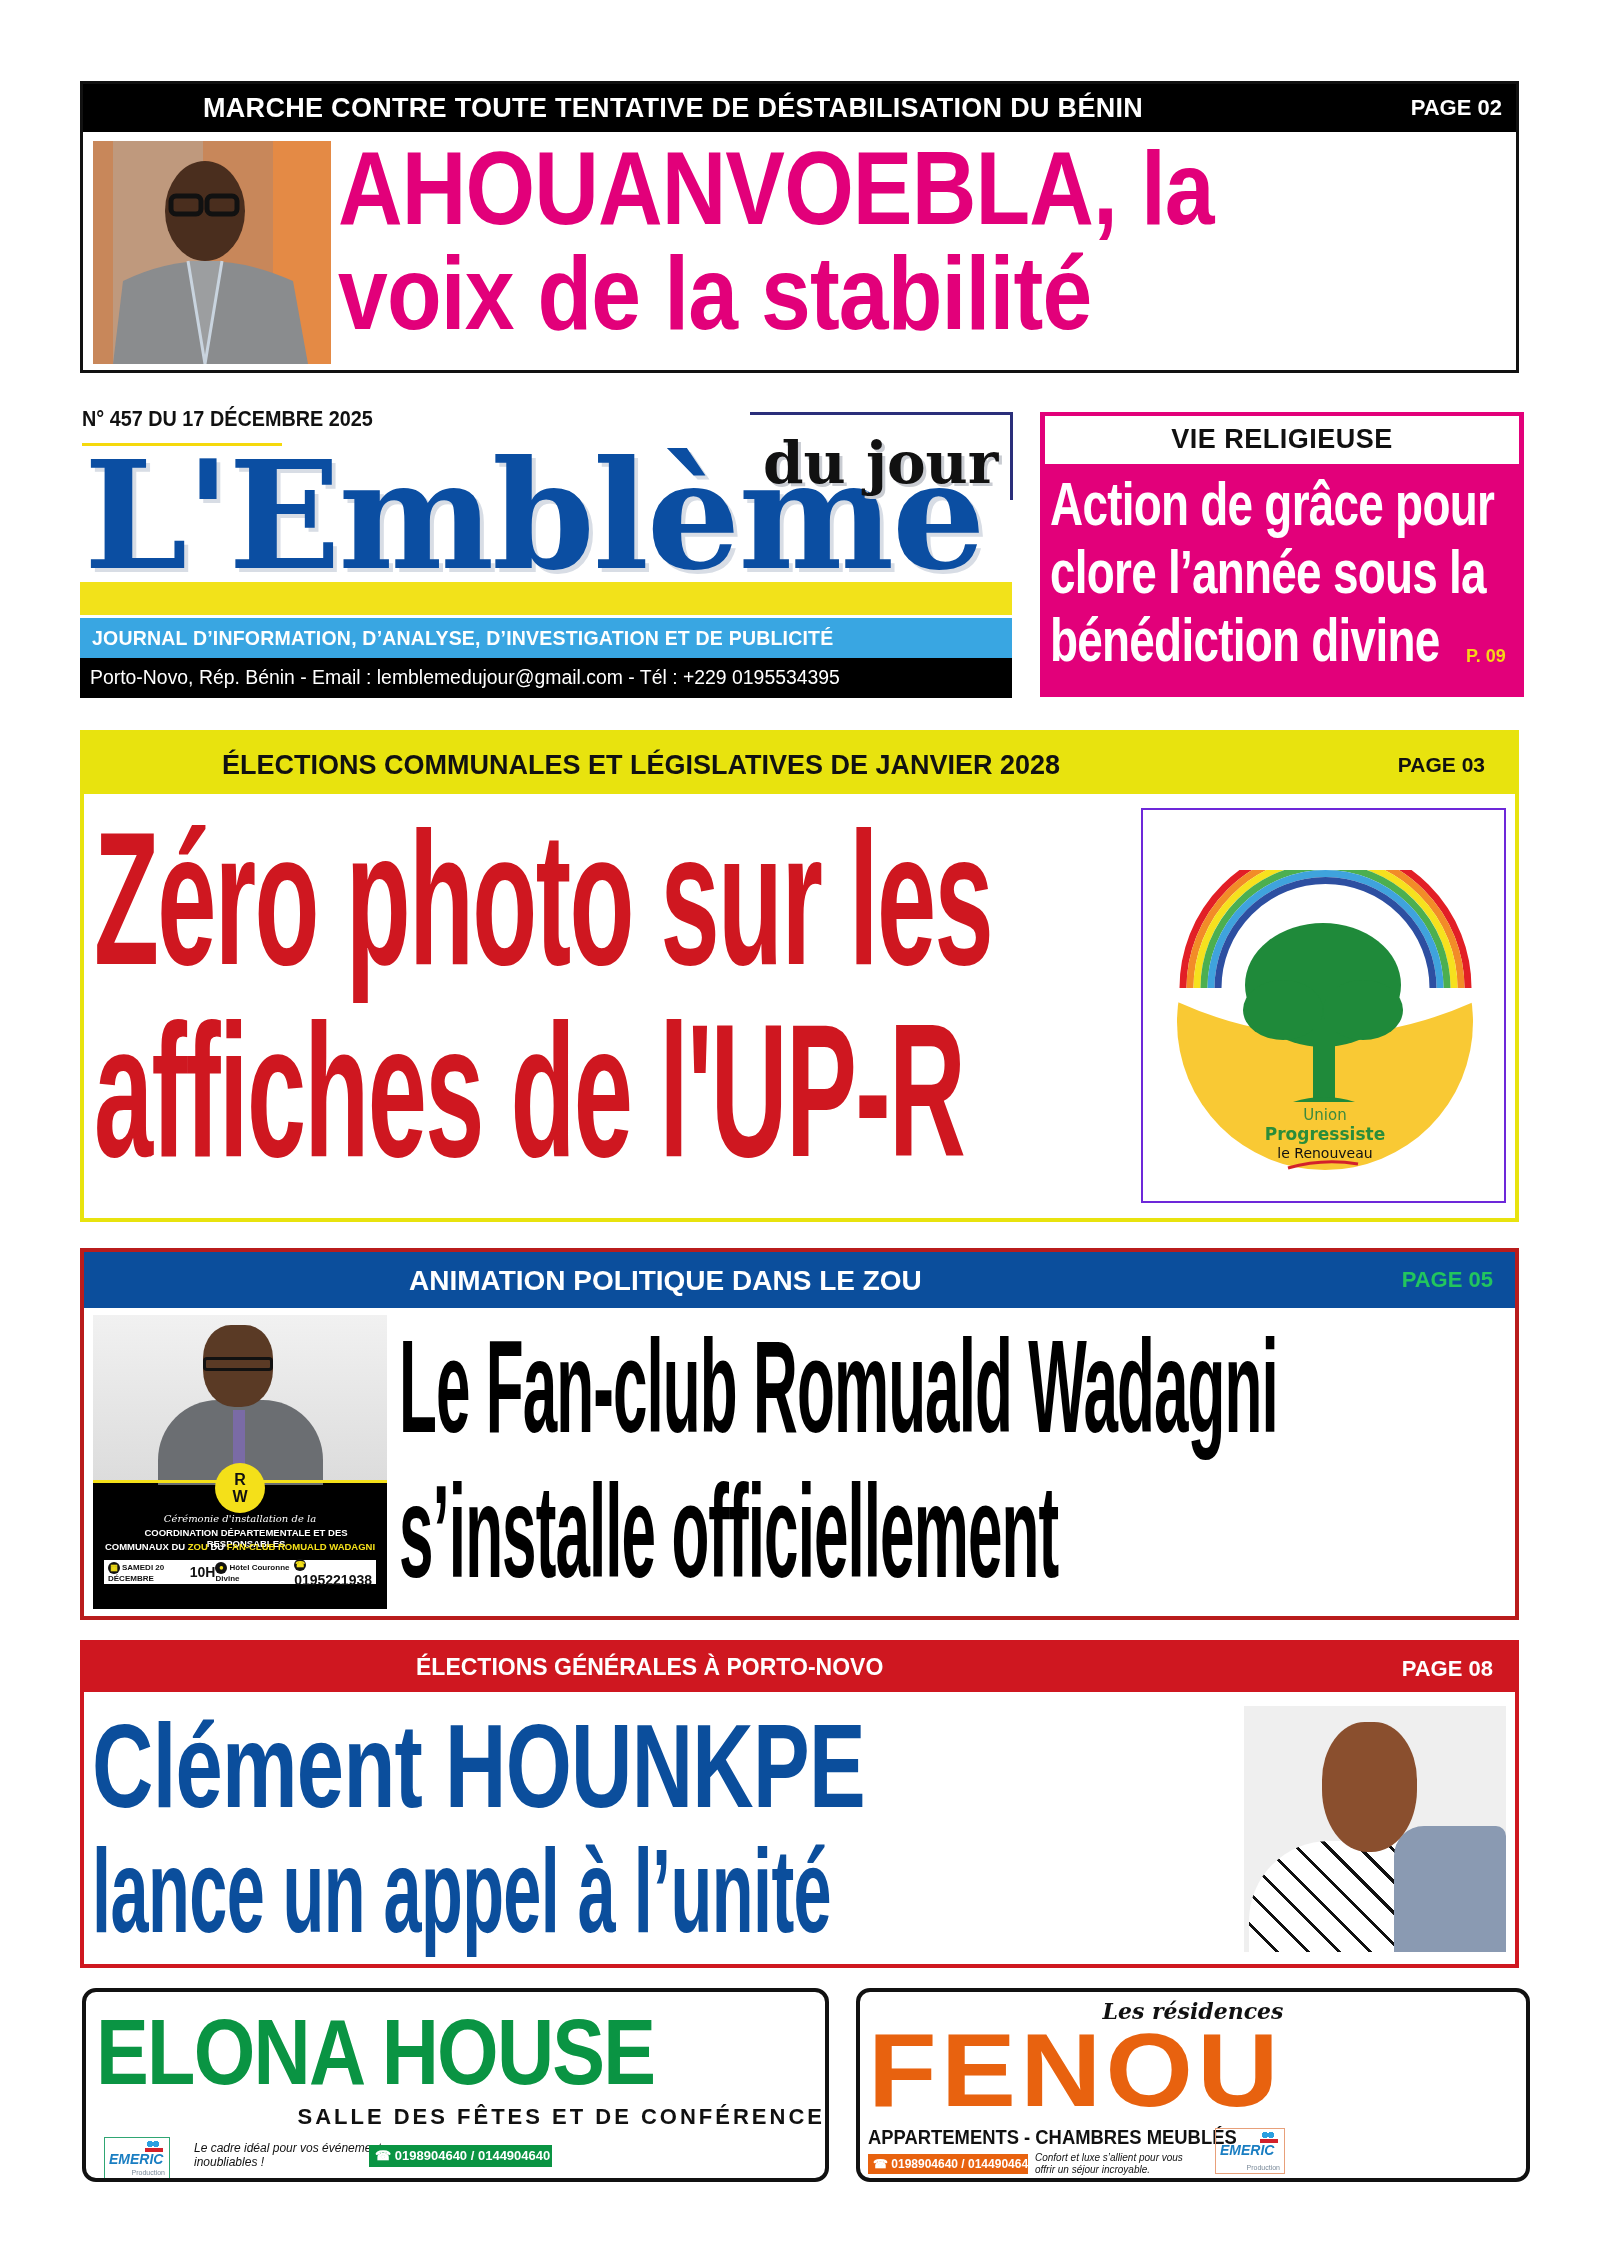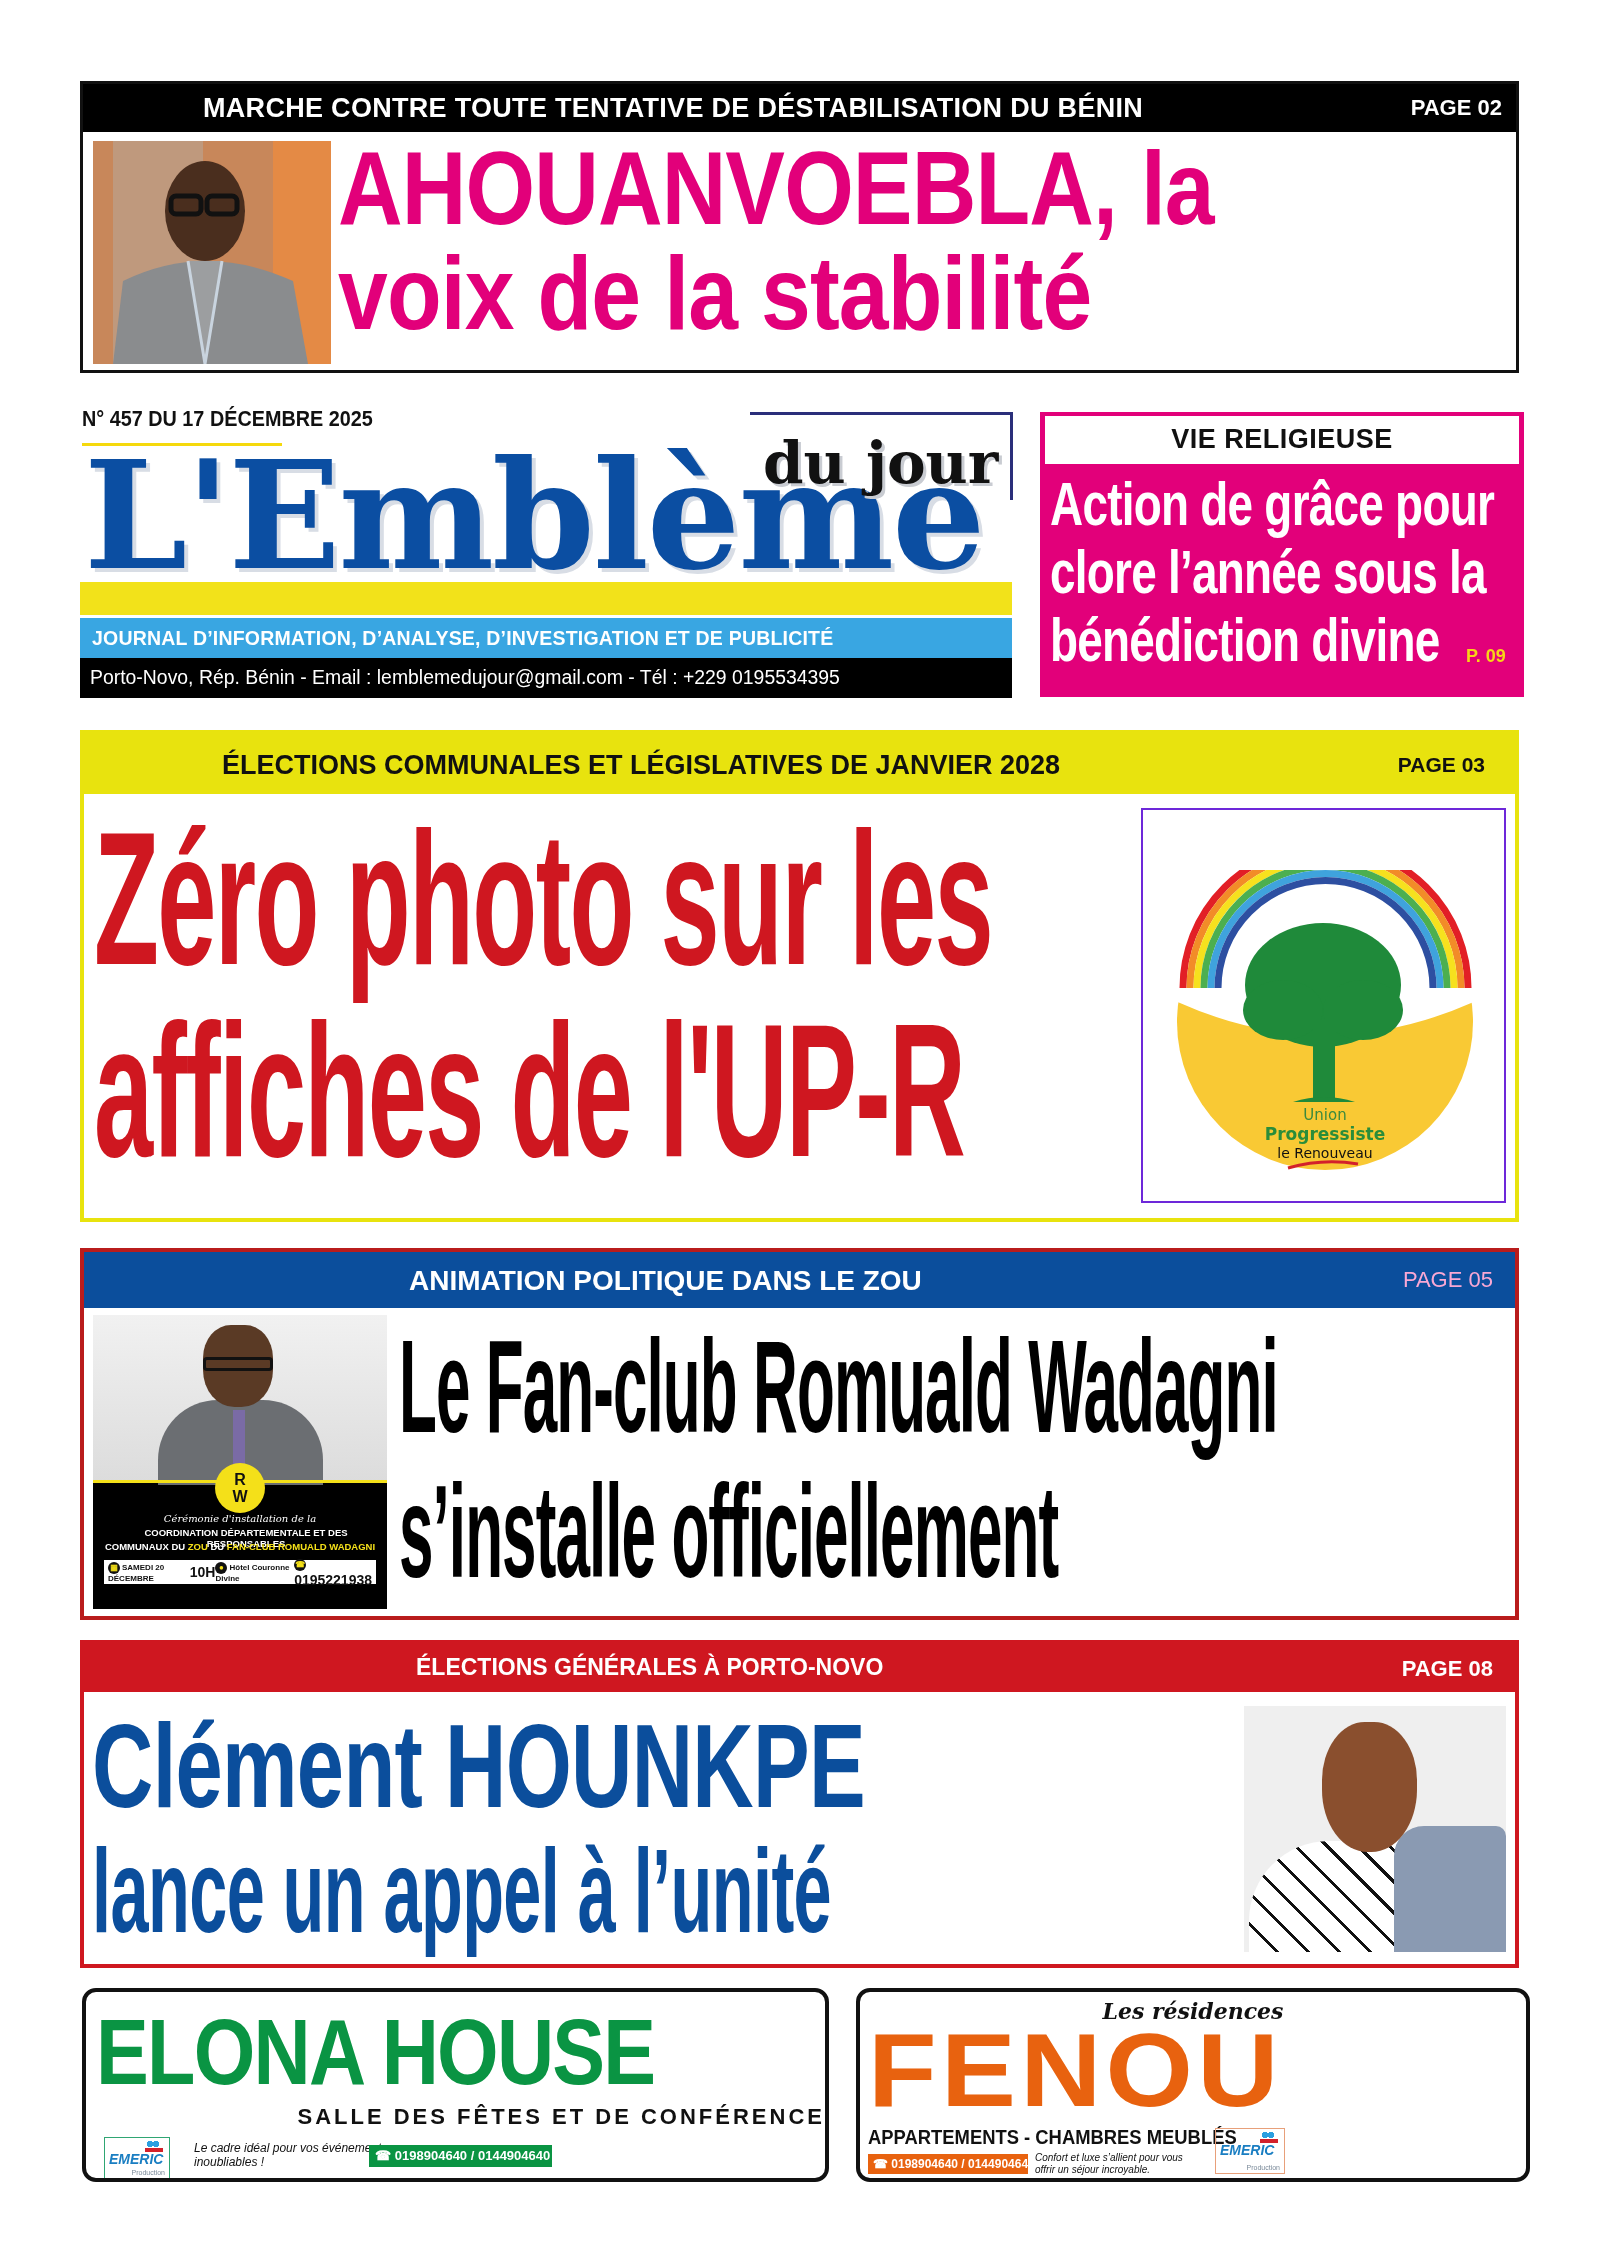--- a/index.html
+++ b/index.html
@@ -48,21 +48,21 @@
   #elec-page { right: 30px; top: 19px; color: #111; font-size: 21px; font-weight: 700; }
   #elec-headline { left: 10px; top: 68px; color: #cf1720; font-weight: 700; font-size: 190px; line-height: 192px; }
   #elec-headline .line { display: block; transform: scaleX(0.56); transform-origin: left; white-space: nowrap; letter-spacing: -3px; }
   #logo-box { left: 1057px; top: 74px; width: 365px; height: 395px; border: 2px solid #6d28d9; background: #fff; overflow: hidden; }
   #upr-logo { left: 30px; top: 60px; width: 305px; height: 305px; }
 
   
   #zou-box { left: 80px; top: 1248px; width: 1439px; height: 372px; border: 4px solid #b91c1c; background: #fff; }
   #zou-band { left: 0; top: 0; right: 0; height: 56px; background: #0b4e9c; }
   #zou-kicker { left: 325px; top: 13px; color: #fff; font-size: 28px; font-weight: 700; white-space: nowrap; }
-  #zou-page { right: 22px; top: 15px; color: #f9a8d4; font-size: 22px; font-weight: 400; }
+  #zou-page { right: 22px; top: 15px; color: #22c55e; font-size: 22px; font-weight: 700; }
   #poster { left: 9px; top: 63px; width: 294px; height: 294px; background: #000; overflow: hidden; }
   #poster-photo { left: 0; top: 0; width: 294px; height: 167px; background: linear-gradient(180deg, #f1f1f1, #dcdcdc); }
   #poster-person-head { left: 110px; top: 10px; width: 70px; height: 82px; border-radius: 40% 40% 45% 45%; background: #5a3a25; }
   #poster-person-glasses { left: 110px; top: 42px; width: 70px; height: 14px; border: 3px solid #111; border-radius: 4px; background: transparent; }
   #poster-person-body { left: 65px; top: 85px; width: 165px; height: 85px; border-radius: 60px 60px 0 0; background: #6b6e72; }
   #poster-tie { left: 140px; top: 95px; width: 12px; height: 55px; background: #7a6ba6; }
   #poster-rule { left: 0; top: 165px; width: 294px; height: 3px; background: #f4e019; }
   #poster-badge { left: 122px; top: 148px; width: 50px; height: 50px; border-radius: 50%; background: #f4e019; color: #111; font-weight: 700; font-size: 16px; line-height: 17px; text-align: center; padding-top: 8px; }
   #poster-script { left: 0; right: 0; top: 198px; text-align: center; color: #fff; font-family: "DejaVu Serif", serif; font-style: italic; font-size: 10px; }
   #poster-line1 { left: 12px; right: 0; top: 212px; text-align: center; color: #fff; font-size: 9.5px; font-weight: 700; }

